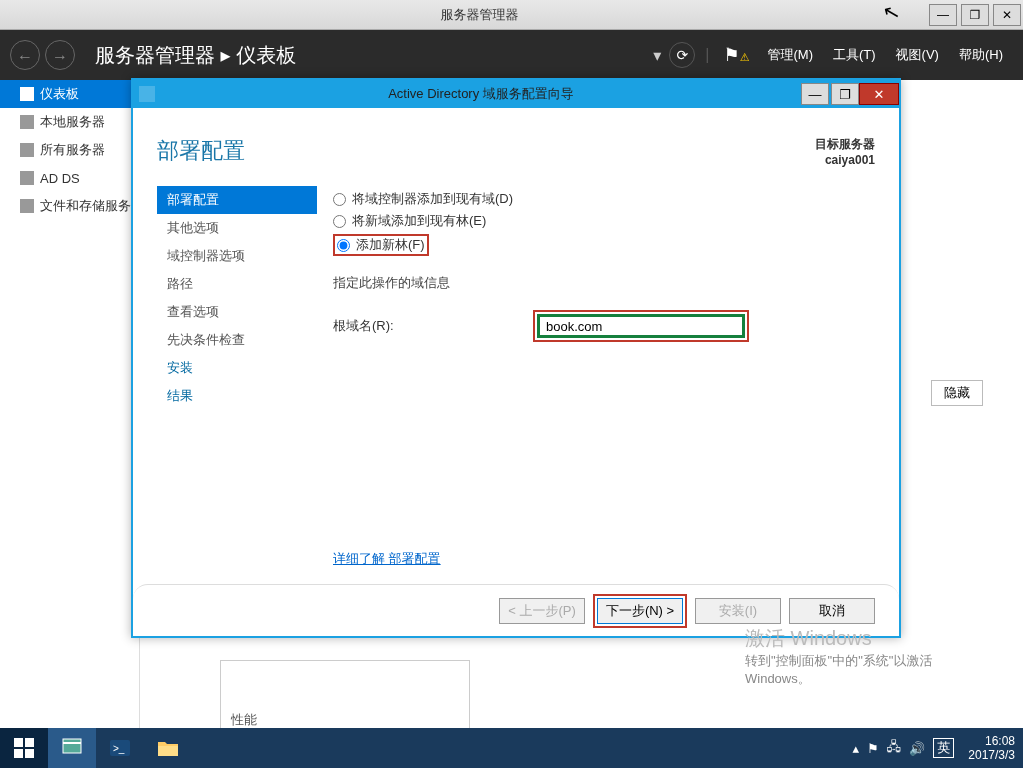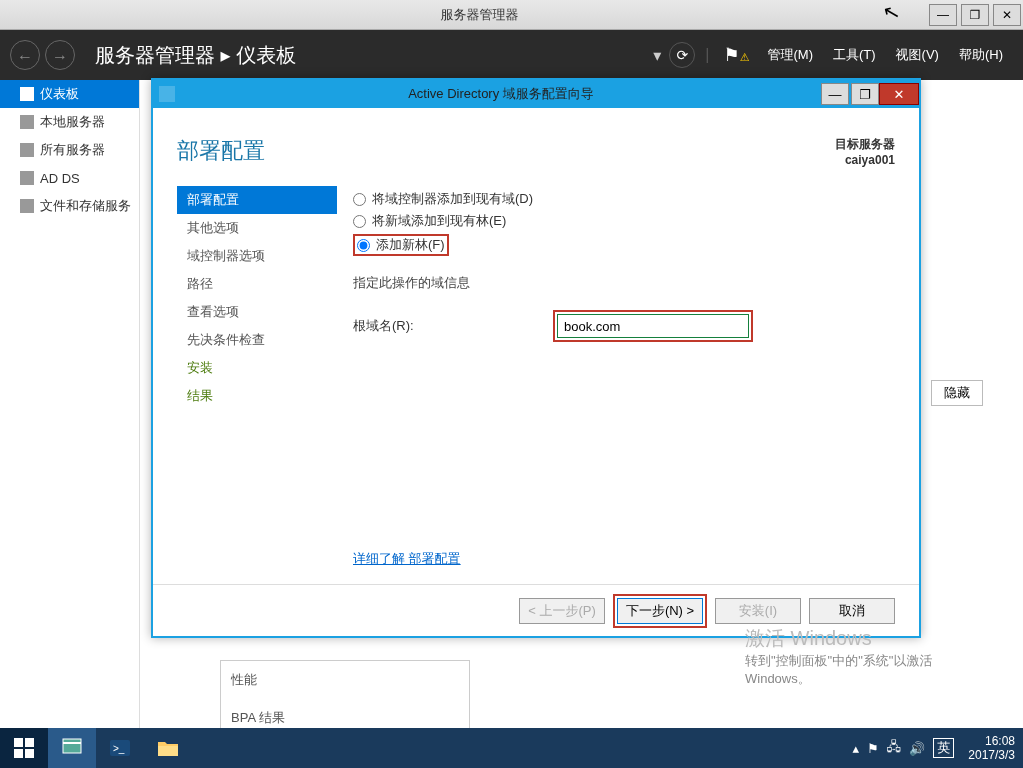--- a/index.html
+++ b/index.html
@@ -28,49 +28,49 @@
 .sidebar .item.active { background:#0078d7; color:#fff; }
 .sidebar .item .sicon { width:14px; height:14px; margin-right:6px; background:#999; display:inline-block;}
 .sidebar .item.active .sicon { background:#fff; }
 
 
 .bg-panel { position:absolute; left:220px; top:580px; width:500px; }
 .bg-box { border:1px solid #ccc; width:250px; height:110px; padding:10px; font-size:13px; color:#555; display:inline-block; vertical-align:top; margin-right:10px;}
 .hidden-btn { position:absolute; right:40px; top:300px; border:1px solid #bbb; padding:3px 12px; font-size:13px; background:#fff;}
 
 
-.wizard { position:absolute; left:151px; top:78px; width:770px; height:560px; background:#fff; border:2px solid #1ba1e2; box-shadow:0 0 10px rgba(0,0,0,.3);}
+.wizard { position:absolute; left:131px; top:78px; width:770px; height:560px; background:#fff; border:2px solid #1ba1e2; box-shadow:0 0 10px rgba(0,0,0,.3);}
 .wizard .wtitle { height:28px; background:#1ba1e2; display:flex; align-items:center; }
 .wizard .wtitle .wicon { width:16px; height:16px; margin:0 6px; background:#fff3; }
 .wizard .wtitle .wtext { flex:1; text-align:center; font-size:13px; color:#222; }
 .wizard .wtitle .wbtns2 { display:flex; }
 .wizard .wtitle .wb { width:28px; height:22px; display:flex; align-items:center; justify-content:center; font-size:13px; cursor:pointer;}
 .wizard .wtitle .wb.min { background:#ddd; border:1px solid #888; margin-right:2px;}
 .wizard .wtitle .wb.max { background:#ddd; border:1px solid #888;}
 .wizard .wtitle .wb.close { background:#c0392b; color:#fff; border:1px solid #800; width:40px;}
 
 .wizard .body { position:absolute; top:28px; left:0; right:0; bottom:0; }
 .wizard .heading { position:absolute; left:24px; top:28px; font-size:22px; color:#1976a8; }
 .wizard .target { position:absolute; right:24px; top:28px; text-align:right; font-size:12px; color:#333; font-weight:bold;}
 .wizard .steps { position:absolute; left:24px; top:78px; width:160px; }
 .wizard .steps .step { font-size:13px; padding:5px 10px; color:#555; cursor:pointer;}
 .wizard .steps .step.current { background:#0078d7; color:#fff; }
-.wizard .steps .step.disabled { color:#4d7c0f; cursor:default;}
+.wizard .steps .step.disabled { color:#0369a1; cursor:default;}
 
 .wizard .content { position:absolute; left:200px; top:78px; right:24px; }
 .wizard .content .section-label { font-size:13px; color:#444; margin-bottom:10px; margin-top:4px;}
 .wizard .content .radio-row { display:flex; align-items:center; font-size:13px; color:#333; margin:4px 0;}
 .wizard .content .radio-row input { margin-right:6px; }
 .wizard .content .hl { border:2px solid #c0392b; padding:0 2px; display:inline-flex; align-items:center;}
 .wizard .content .field-row { display:flex; align-items:center; margin-top:18px;}
 .wizard .content .field-label { width:200px; font-size:13px; color:#333;}
-.wizard .content .field-input { border:1px solid #15803d; width:192px; height:24px; padding:2px 6px; font-size:13px;}
+.wizard .content .field-input { border:3px solid #15803d; width:208px; height:24px; padding:2px 6px; font-size:13px;}
 .wizard .content .input-hl { border:2px solid #c0392b; padding:2px; display:inline-block;}
 .wizard .learn { position:absolute; left:200px; bottom:68px; font-size:13px; color:#0066cc; cursor:pointer;text-decoration:underline;}
-.wizard .footer { position:absolute; left:0; right:0; bottom:0; height:52px; border-top:1px solid #ddd; display:flex; align-items:center; justify-content:flex-end; padding-right:24px; gap:8px;}
+.wizard .footer { position:absolute; left:0; right:0; bottom:0; height:52px; border-top:1px solid #ddd; display:flex; align-items:center; justify-content:flex-end; padding-right:24px; gap:8px;border-radius:15px;}
 .wizard .footer .btn { min-width:86px; height:26px; border:1px solid #999; background:#f0f0f0; font-size:13px; display:flex; align-items:center; justify-content:center; cursor:pointer;}
 .wizard .footer .btn.disabled { color:#aaa; cursor:default;}
 .wizard .footer .btn-hl { border:2px solid #c0392b; padding:2px;}
 
 
 .watermark { position:absolute; right:38px; bottom:80px; color:#888; font-size:13px; width:240px;}
 .watermark .big { font-size:20px; color:#bbb; }
 
 
 .taskbar { position:absolute; left:0; right:0; bottom:0; height:40px; background:#1a3a5c; display:flex; align-items:center;}
@@ -137,21 +137,21 @@
     <div class="item">
         <span class="sicon"></span>
         <span>文件和存储服务</span>
       </div>
   </div>
 
   <div class="hidden-btn">隐藏</div>
 
   <div class="bg-panel">
     <div class="bg-box">
-      <div style="margin-bottom:20px;">性能</div>
+      <div style="margin-bottom:20px;margin-top:40px;">性能</div>
       <div>BPA 结果</div>
     </div>
     
   </div>
 </div>
 
 <div class="wizard">
   <div class="wtitle">
     <span class="wicon"></span>
     <span class="wtext">Active Directory 域服务配置向导</span>

